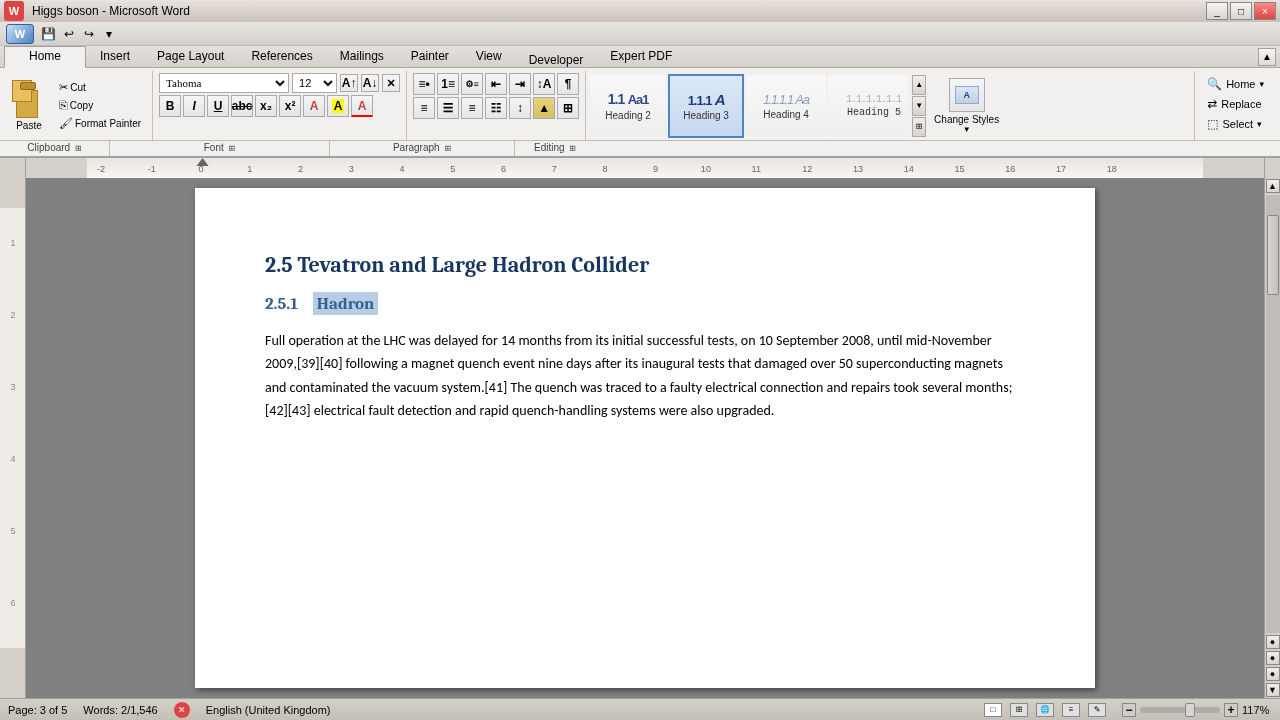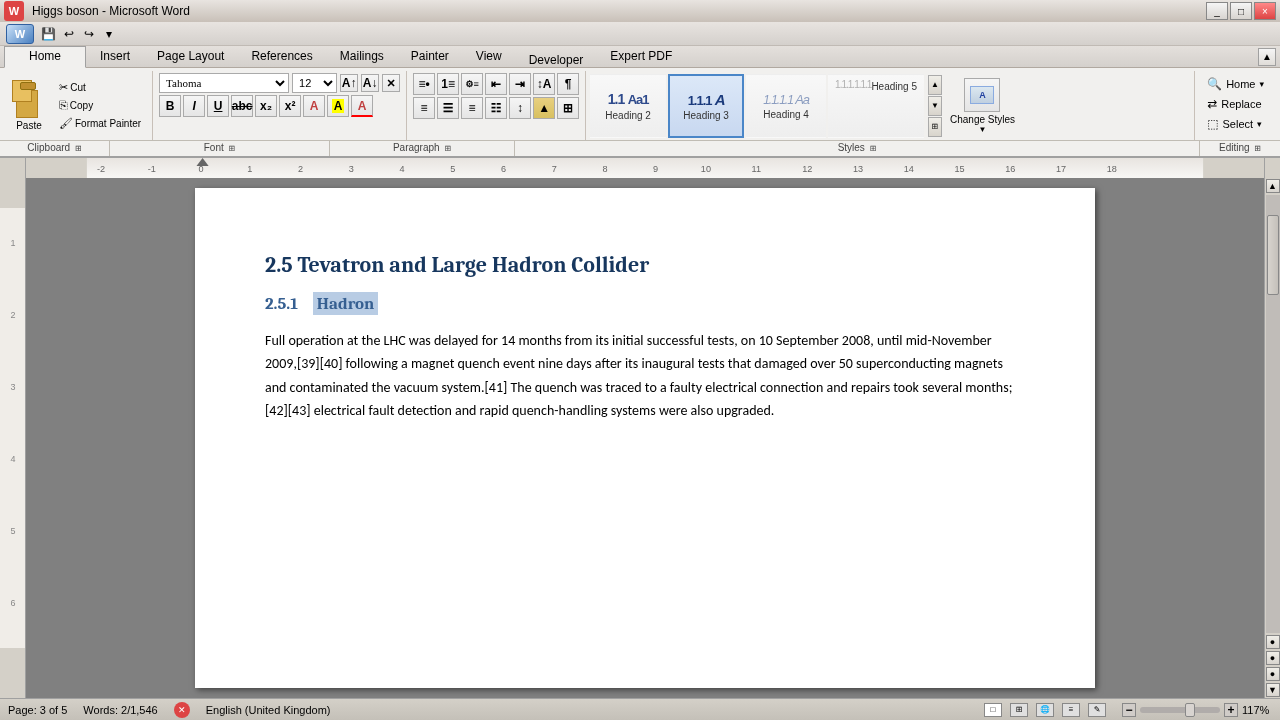--- a/index.html
+++ b/index.html
@@ -246,21 +246,21 @@
         <div style="display:flex; flex-direction:column; align-items:center; justify-content:center; padding:4px 6px; cursor:pointer; border:2px solid #4a86c8; min-width:76px; height:64px; background:linear-gradient(to bottom,#dce8f8,#c8d8f0);">
           <div style="font-size:15px; color:#1a3a7c; font-weight:bold; letter-spacing:-1px;"><span style="font-size:13px;">1.1.1</span> <span style="font-size:15px; font-style:italic; font-weight:900;">A</span></div>
           <div style="font-size:10px; color:#333; margin-top:2px;">Heading 3</div>
         </div>
 
         <div style="display:flex; flex-direction:column; align-items:center; justify-content:center; padding:4px 6px; cursor:pointer; border:1px solid transparent; min-width:80px; height:64px; background:linear-gradient(to bottom,#f8f8f8,#eee);">
           <div style="font-size:12px; color:#8b9dc0; font-style:italic; letter-spacing:-1px;"><span>1.1.1.1</span> <span style="font-size:13px;">Aa</span></div>
           <div style="font-size:10px; color:#333; margin-top:2px;">Heading 4</div>
         </div>
 
-        <div style="display:flex; flex-direction:row; align-items:flex-start; justify-content:center; padding:4px 6px; cursor:pointer; border:1px solid transparent; min-width:80px; height:64px; background:linear-gradient(to bottom,#f8f8f8,#eee);">
+        <div style="display:flex; flex-direction:column; align-items:flex-end; justify-content:center; padding:4px 6px; cursor:pointer; border:1px solid transparent; min-width:80px; height:64px; background:linear-gradient(to bottom,#f8f8f8,#eee);font-family:Liberation Mono, monospace;">
           <div style="font-size:10px; color:#b0b0b0; letter-spacing:-1px;">1.1.1.1.1.1</div>
           <div style="font-size:10px; color:#333; margin-top:2px;">Heading 5</div>
         </div>
 
 
         <div style="display:flex; flex-direction:column; gap:1px; margin-left:2px;">
           <div style="width:14px; height:20px; background:linear-gradient(to bottom,#f0eee8,#d8d4cc); border:1px solid #aaa; cursor:pointer; display:flex; align-items:center; justify-content:center; font-size:8px;">▲</div>
           <div style="width:14px; height:20px; background:linear-gradient(to bottom,#f0eee8,#d8d4cc); border:1px solid #aaa; cursor:pointer; display:flex; align-items:center; justify-content:center; font-size:8px;">▼</div>
           <div style="width:14px; height:20px; background:linear-gradient(to bottom,#f0eee8,#d8d4cc); border:1px solid #aaa; cursor:pointer; display:flex; align-items:center; justify-content:center; font-size:8px;">⊞</div>
         </div>
@@ -296,24 +296,20 @@
       <div style="padding:1px 0; text-align:center; border-right:1px solid #c0bcb4; width:110px; cursor:pointer;">
         <span>Clipboard</span>
         <span style="font-size:8px; margin-left:2px;">⊞</span>
       </div>
       <div style="padding:1px 0; text-align:center; border-right:1px solid #c0bcb4; width:220px; cursor:pointer;">
         <span>Font</span>
         <span style="font-size:8px; margin-left:2px;">⊞</span>
       </div>
       <div style="padding:1px 0; text-align:center; border-right:1px solid #c0bcb4; width:185px; cursor:pointer;">
         <span>Paragraph</span>
-        <span style="font-size:8px; margin-left:2px;">⊞</span>
-      </div>
-      <div style="padding:1px 0; text-align:center; border-right:1px solid #c0bcb4; flex:1; cursor:pointer;">
-        <span>Styles</span>
         <span style="font-size:8px; margin-left:2px;">⊞</span>
       </div>
       <div style="padding:1px 0; text-align:center; min-width:80px; cursor:pointer;">
         <span>Editing</span>
         <span style="font-size:8px; margin-left:2px;">⊞</span>
       </div>
     </div>
   </div>
 
   <div style="display:flex; height:20px; background:#f0ede8; border-bottom:1px solid #a0a0a0;">

